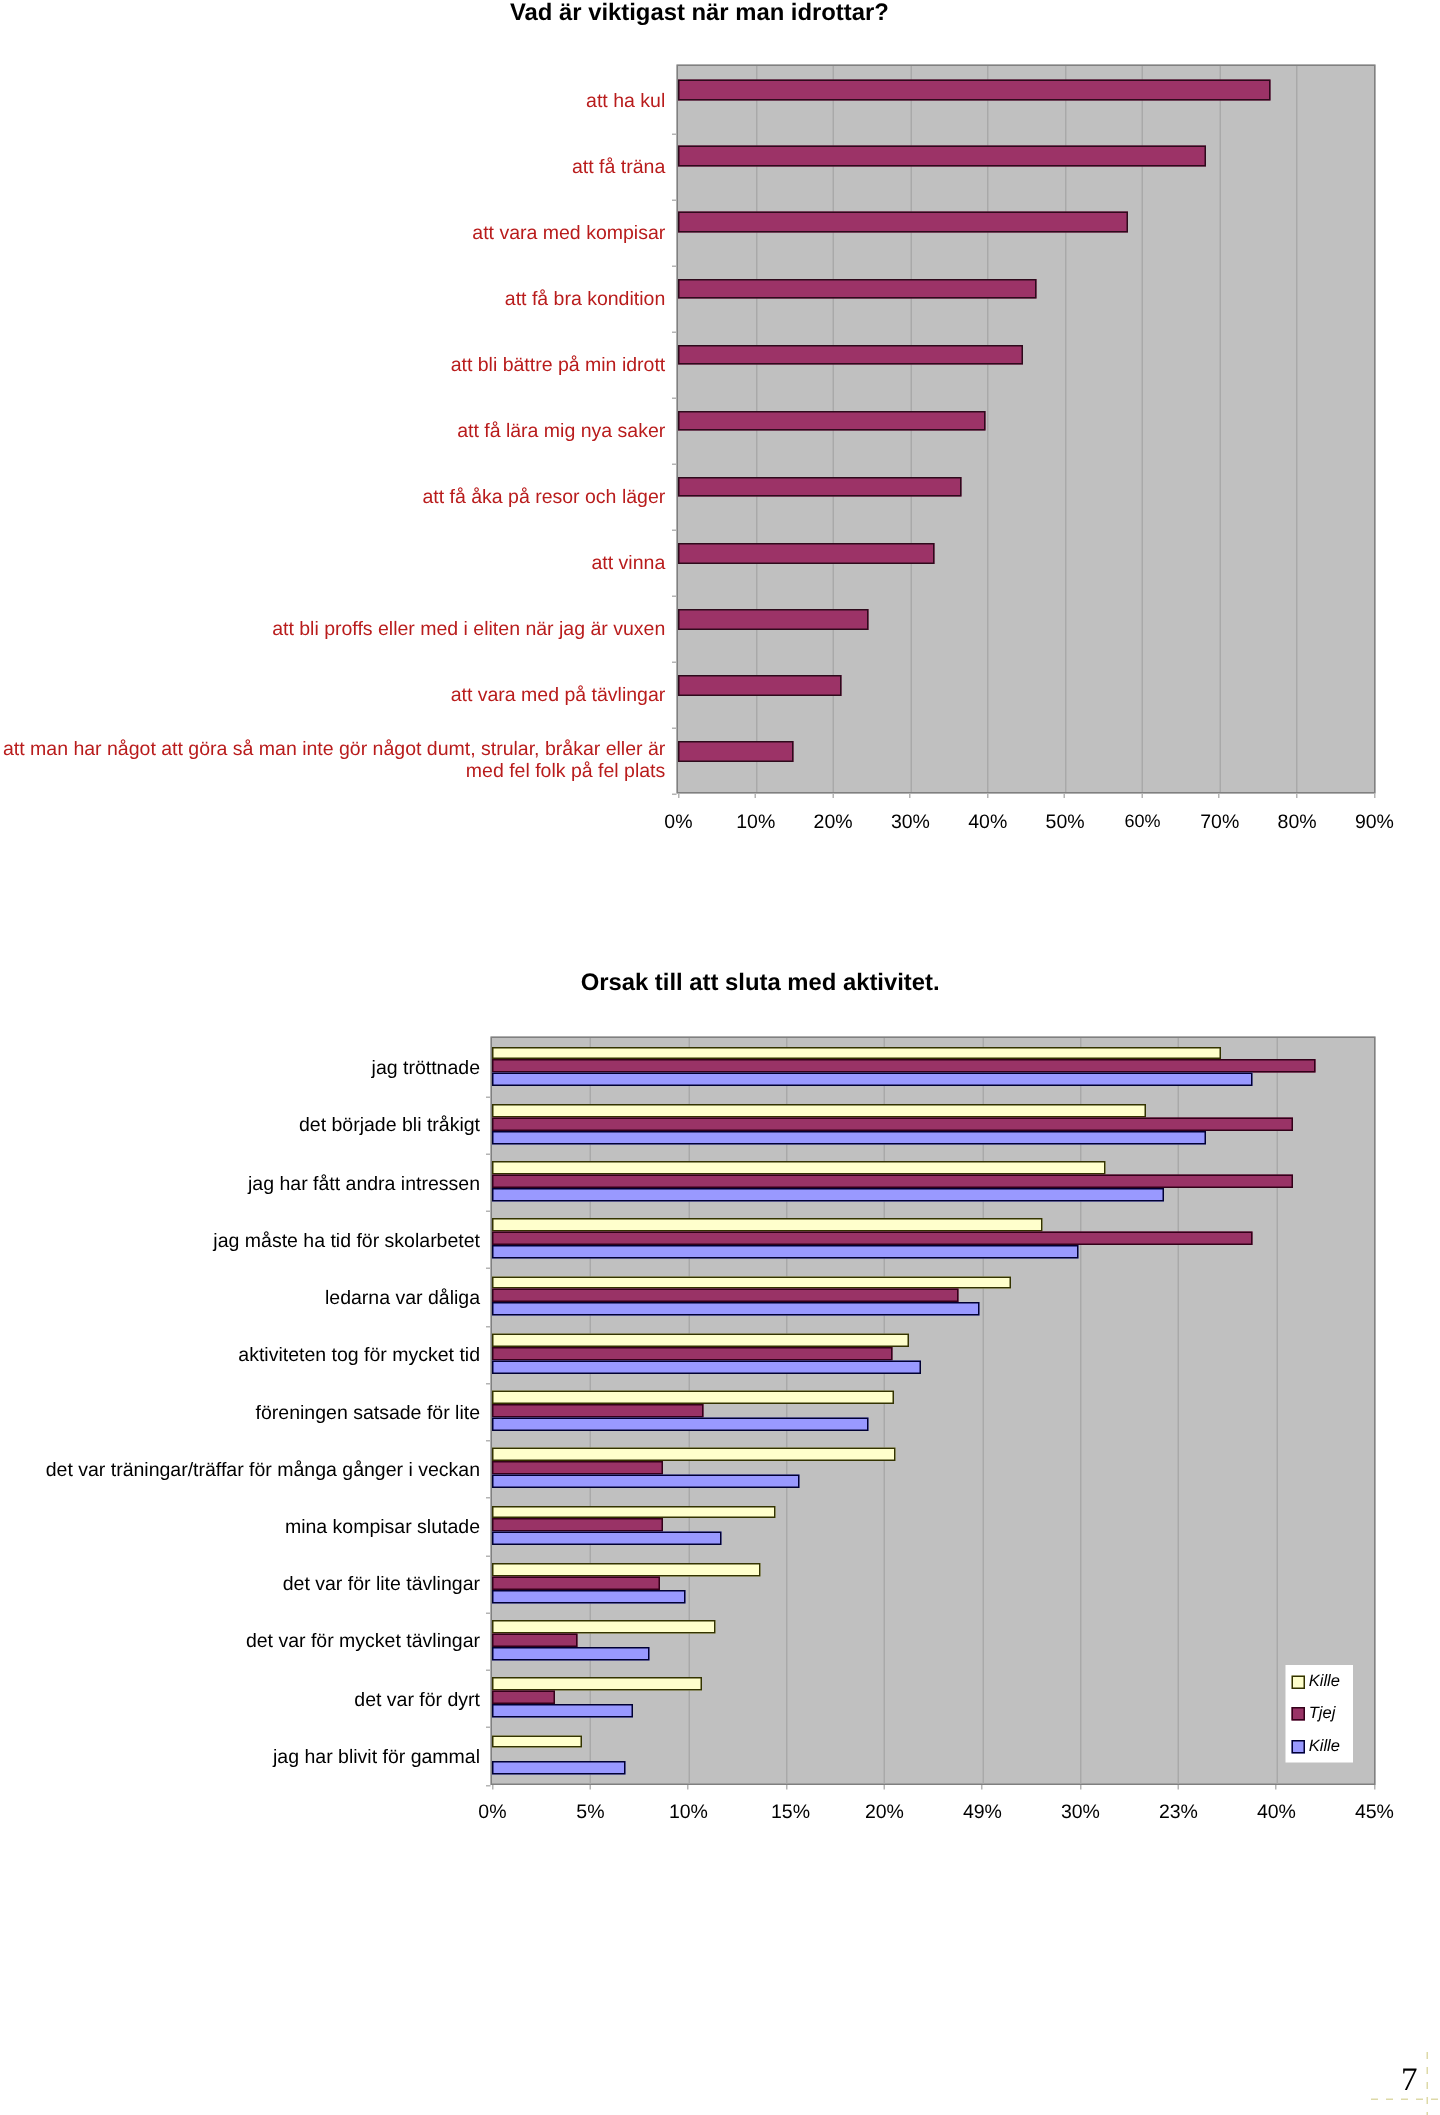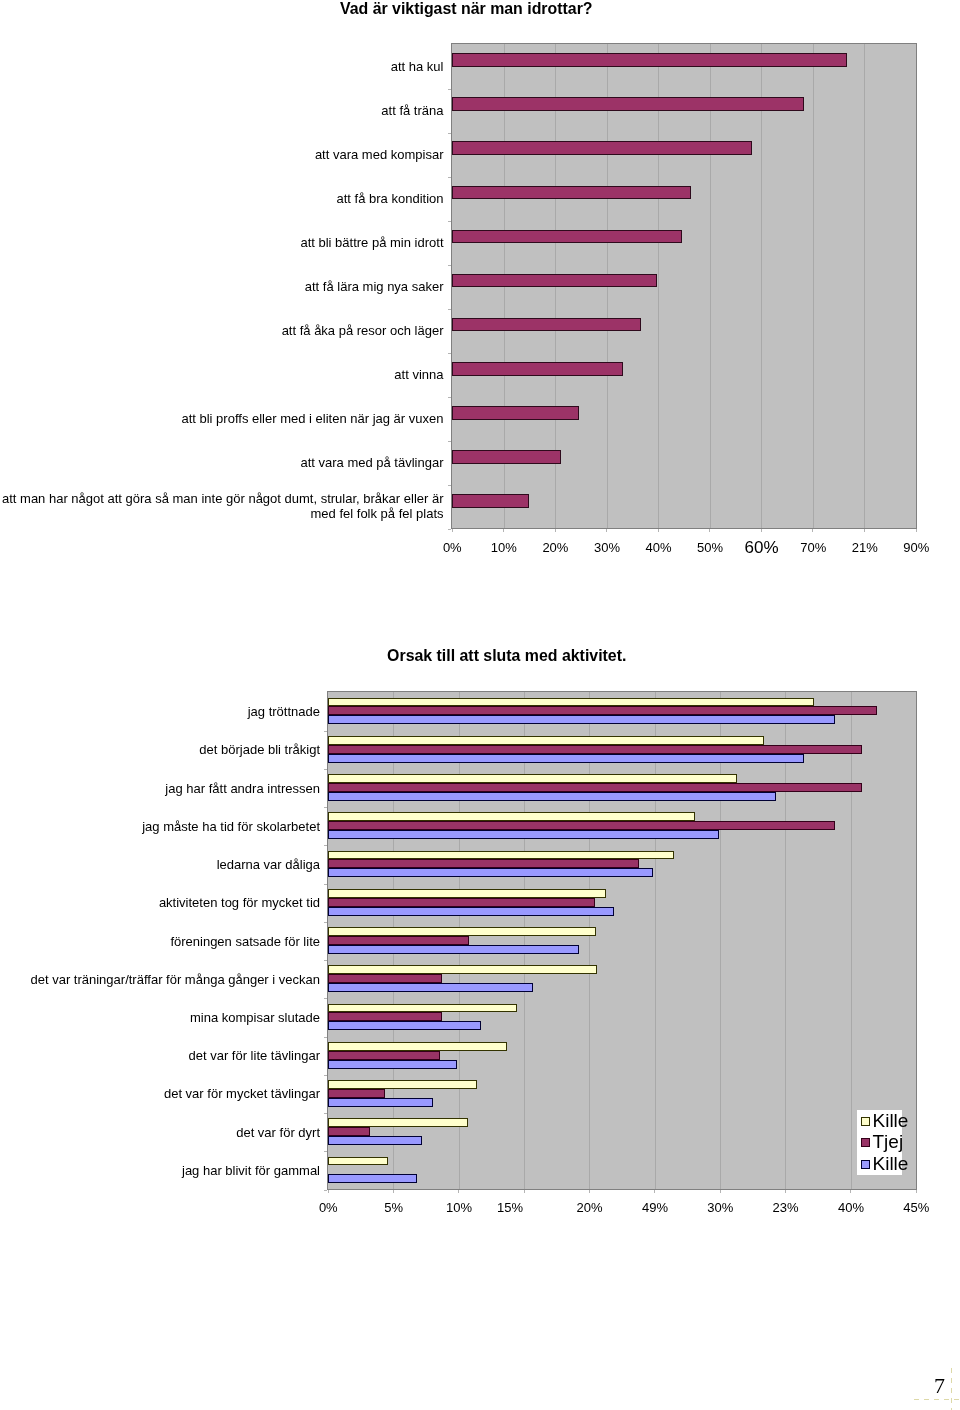--- a/index.html
+++ b/index.html
@@ -17,39 +17,39 @@
   .gridline{position:absolute;top:0;bottom:0;width:1px;background:#a9a9a9;}
   .bar{position:absolute;box-sizing:border-box;border:1px solid #000;}
   .cat-label{position:absolute;text-align:right;line-height:1.175;}
   .cat-label.wrapped{}
   .tick-label{position:absolute;text-align:center;}
   .chart-title{position:absolute;font-weight:bold;}
   .tickmark{position:absolute;background:#b4b4b4;}
 
   
   #chart1 .bar{background:#9c3367;border-color:#2e0a1c;}
-  #chart1 .cat-label{font-size:13px;color:#000000;}
+  #chart1 .cat-label{font-size:13px;color:#b91c1c;}
   #chart1 .tick-label{font-size:13px;}
 
   
   #chart2 .cat-label{font-size:13px;color:#000;}
   #chart2 .tick-label{font-size:13px;}
   #chart2 .bar.s0{background:#ffffcc;border-color:#333300;}
   #chart2 .bar.s1{background:#993366;border-color:#330019;}
   #chart2 .bar.s2{background:#9999ff;border-color:#000033;}
 
   .legend{position:absolute;background:#ffffff;box-sizing:border-box;}
   .legend-row{position:absolute;left:0;top:0;}
   .legend-swatch{position:absolute;width:9px;height:9px;box-sizing:border-box;
                  border:1px solid #000;}
   .legend-swatch.s0{border-color:#333300;}
   .legend-swatch.s1{border-color:#330019;}
   .legend-swatch.s2{border-color:#000033;}
-  .legend-label{position:absolute;font-size:19px;line-height:14.2px;
-                white-space:nowrap;}
+  .legend-label{position:absolute;font-size:11px;line-height:14.2px;
+                white-space:nowrap;font-style:italic;}
 
   .page-number{position:absolute;font-family:"Liberation Serif","DejaVu Serif",serif;
                white-space:nowrap;}
   .brk-h{position:absolute;height:1px;
          background:repeating-linear-gradient(to right,#ddd9a8 0 5px,transparent 5px 10px);}
   .brk-v{position:absolute;width:1px;
          background:repeating-linear-gradient(to bottom,#ddd9a8 0 5px,transparent 5px 10px);}
 </style>
 </head>
 <body>
@@ -113,23 +113,23 @@
       <div class="tickmark" style="left: 761px; top: 529px; width: 1px; height: 3px;"></div>
       <div class="tickmark" style="left: 812px; top: 529px; width: 1px; height: 3px;"></div>
       <div class="tickmark" style="left: 864px; top: 529px; width: 1px; height: 3px;"></div>
       <div class="tickmark" style="left: 916px; top: 529px; width: 1px; height: 3px;"></div>
       <div class="tick-label" style="width: 60px; font-size: 13px; line-height: 13px; left: 422.3px; top: 541.035px;">0%</div>
       <div class="tick-label" style="width: 60px; font-size: 13px; line-height: 13px; left: 473.856px; top: 541.035px;">10%</div>
       <div class="tick-label" style="width: 60px; font-size: 13px; line-height: 13px; left: 525.411px; top: 541.035px;">20%</div>
       <div class="tick-label" style="width: 60px; font-size: 13px; line-height: 13px; left: 576.967px; top: 541.035px;">30%</div>
       <div class="tick-label" style="width: 60px; font-size: 13px; line-height: 13px; left: 628.522px; top: 541.035px;">40%</div>
       <div class="tick-label" style="width: 60px; font-size: 13px; line-height: 13px; left: 680.078px; top: 541.035px;">50%</div>
-      <div class="tick-label" style="width: 60px; font-size: 17px; line-height: 13px; left: 731.633px; top: 541.035px;">60%</div>
+      <div class="tick-label" style="width: 60px; font-size: 12px; line-height: 13px; left: 731.633px; top: 541.035px;">60%</div>
       <div class="tick-label" style="width: 60px; font-size: 13px; line-height: 13px; left: 783.189px; top: 541.035px;">70%</div>
-      <div class="tick-label" style="width: 60px; font-size: 13px; line-height: 13px; left: 834.744px; top: 541.035px;">21%</div>
+      <div class="tick-label" style="width: 60px; font-size: 13px; line-height: 13px; left: 834.744px; top: 541.035px;">80%</div>
       <div class="tick-label" style="width: 60px; font-size: 13px; line-height: 13px; left: 886.3px; top: 541.035px;">90%</div>
     </div>
 
   <div class="chart-title" id="title2" style="font-size: 15.9px; line-height: 15.9px; white-space: nowrap; left: 387.1px; top: 647.91px;">Orsak till att sluta med aktivitet.</div>
 
   <div class="chart" id="chart2">
     <div class="plot" id="plot2" style="left: 327px; top: 691px; width: 590px; height: 499px;">
       <div class="plot-inner" id="plot2inner">
           <div class="gridline" style="left: 65px;"></div>
           <div class="gridline" style="left: 131px;"></div>
@@ -211,21 +211,21 @@
       <div class="tickmark" style="left: 524px; top: 1190px; width: 1px; height: 3px;"></div>
       <div class="tickmark" style="left: 589px; top: 1190px; width: 1px; height: 3px;"></div>
       <div class="tickmark" style="left: 654px; top: 1190px; width: 1px; height: 3px;"></div>
       <div class="tickmark" style="left: 720px; top: 1190px; width: 1px; height: 3px;"></div>
       <div class="tickmark" style="left: 785px; top: 1190px; width: 1px; height: 3px;"></div>
       <div class="tickmark" style="left: 850px; top: 1190px; width: 1px; height: 3px;"></div>
       <div class="tickmark" style="left: 916px; top: 1190px; width: 1px; height: 3px;"></div>
       <div class="tick-label" style="width: 60px; font-size: 13px; line-height: 13px; left: 298.3px; top: 1200.73px;">0%</div>
       <div class="tick-label" style="width: 60px; font-size: 13px; line-height: 13px; left: 363.633px; top: 1200.73px;">5%</div>
       <div class="tick-label" style="width: 60px; font-size: 13px; line-height: 13px; left: 428.967px; top: 1200.73px;">10%</div>
-      <div class="tick-label" style="width: 60px; font-size: 13px; line-height: 13px; left: 480px; top: 1200.73px;">15%</div>
+      <div class="tick-label" style="width: 60px; font-size: 13px; line-height: 13px; left: 497px; top: 1200.73px;">15%</div>
       <div class="tick-label" style="width: 60px; font-size: 13px; line-height: 13px; left: 559.633px; top: 1200.73px;">20%</div>
       <div class="tick-label" style="width: 60px; font-size: 13px; line-height: 13px; left: 624.967px; top: 1200.73px;">49%</div>
       <div class="tick-label" style="width: 60px; font-size: 13px; line-height: 13px; left: 690.3px; top: 1200.73px;">30%</div>
       <div class="tick-label" style="width: 60px; font-size: 13px; line-height: 13px; left: 755.633px; top: 1200.73px;">23%</div>
       <div class="tick-label" style="width: 60px; font-size: 13px; line-height: 13px; left: 820.967px; top: 1200.73px;">40%</div>
       <div class="tick-label" style="width: 60px; font-size: 13px; line-height: 13px; left: 886.3px; top: 1200.73px;">45%</div>
       <div class="legend" style="left: 856.5px; top: 1109.5px; width: 45px; height: 65px;">
         <div class="legend-row">
           <span class="legend-swatch s0" style="background: rgb(255, 255, 204); left: 4.5px; top: 7.6px;"></span>
           <span class="legend-label" style="left: 16px; top: 4.449px;">Kille</span>

